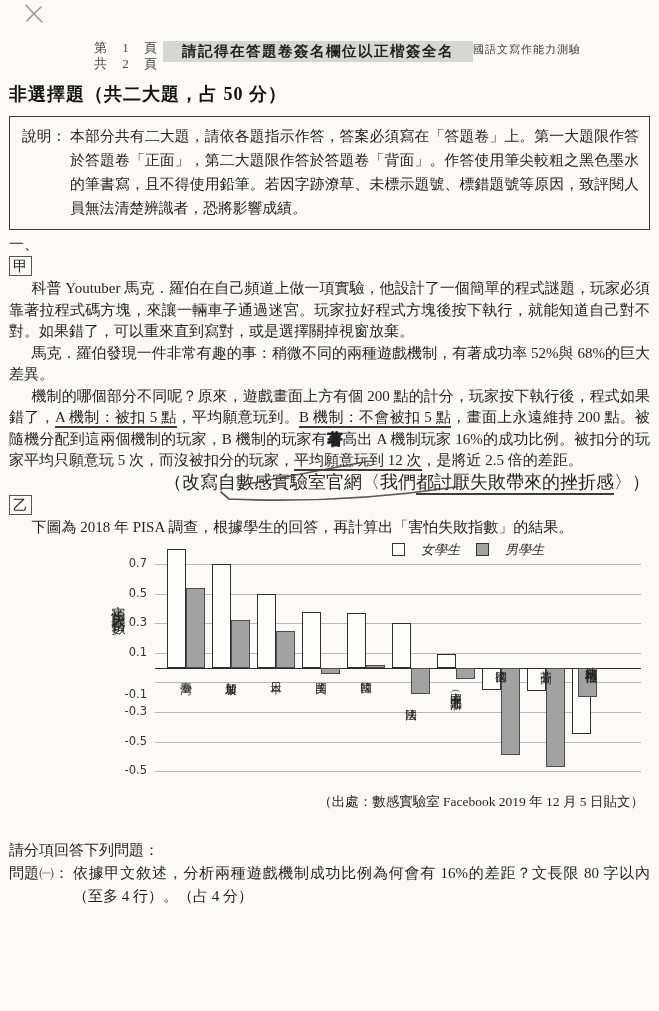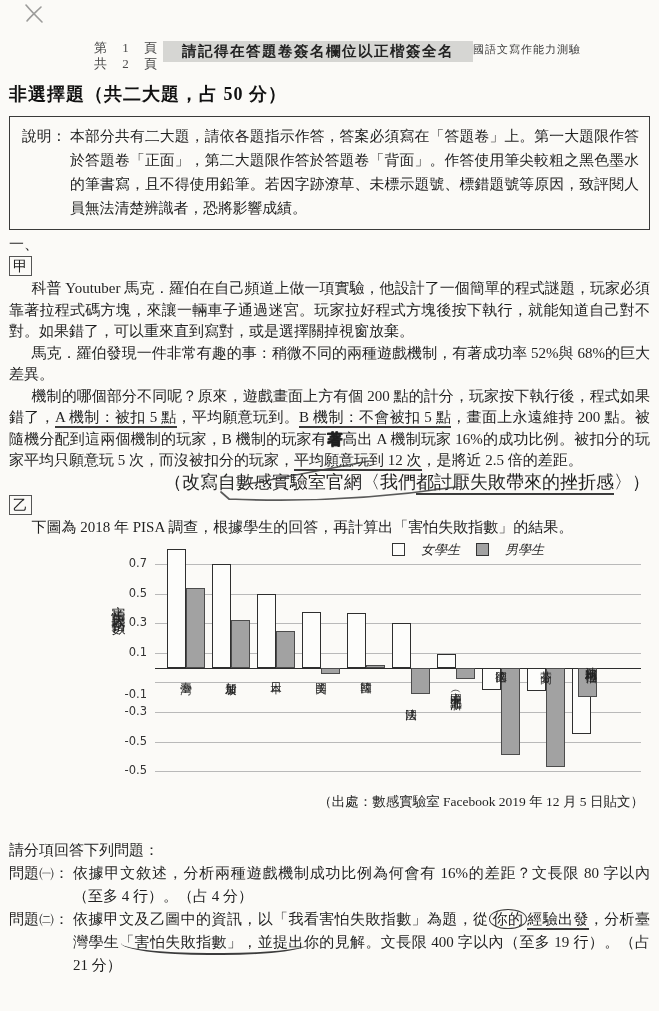--- a/index.html
+++ b/index.html
@@ -165,18 +165,14 @@
 
   <p class="chart-src">（出處：數感實驗室 Facebook 2019 年 12 月 5 日貼文）</p>
 
   <p class="prompt">請分項回答下列問題：</p>
 
   <div class="q">
     <div class="q-label">問題㈠：</div>
     <div class="q-body"><span>依據甲文敘述，分析兩種遊戲機制成功比例為何會有 16%的差距？文長限 80 字以內（至多 4 行）。（占 4 分）</span></div>
   </div>
 
-  <div class="q">
-    <div class="q-label">問題㈡：</div>
-    <div class="q-body"><span>依據甲文及乙圖中的資訊，以「我看害怕失敗指數」為題，從</span><span class="mark-c">你的</span><span class="mark-u">經驗出發</span><span>，分析臺灣學生</span><span class="mark-curve">「害怕失敗指數」</span><span>，並提出你的見解。文長限 400 字以內（至多 19 行）。（占 21 分）</span></div>
-  </div>
 
 </div>
 
 </body></html>

